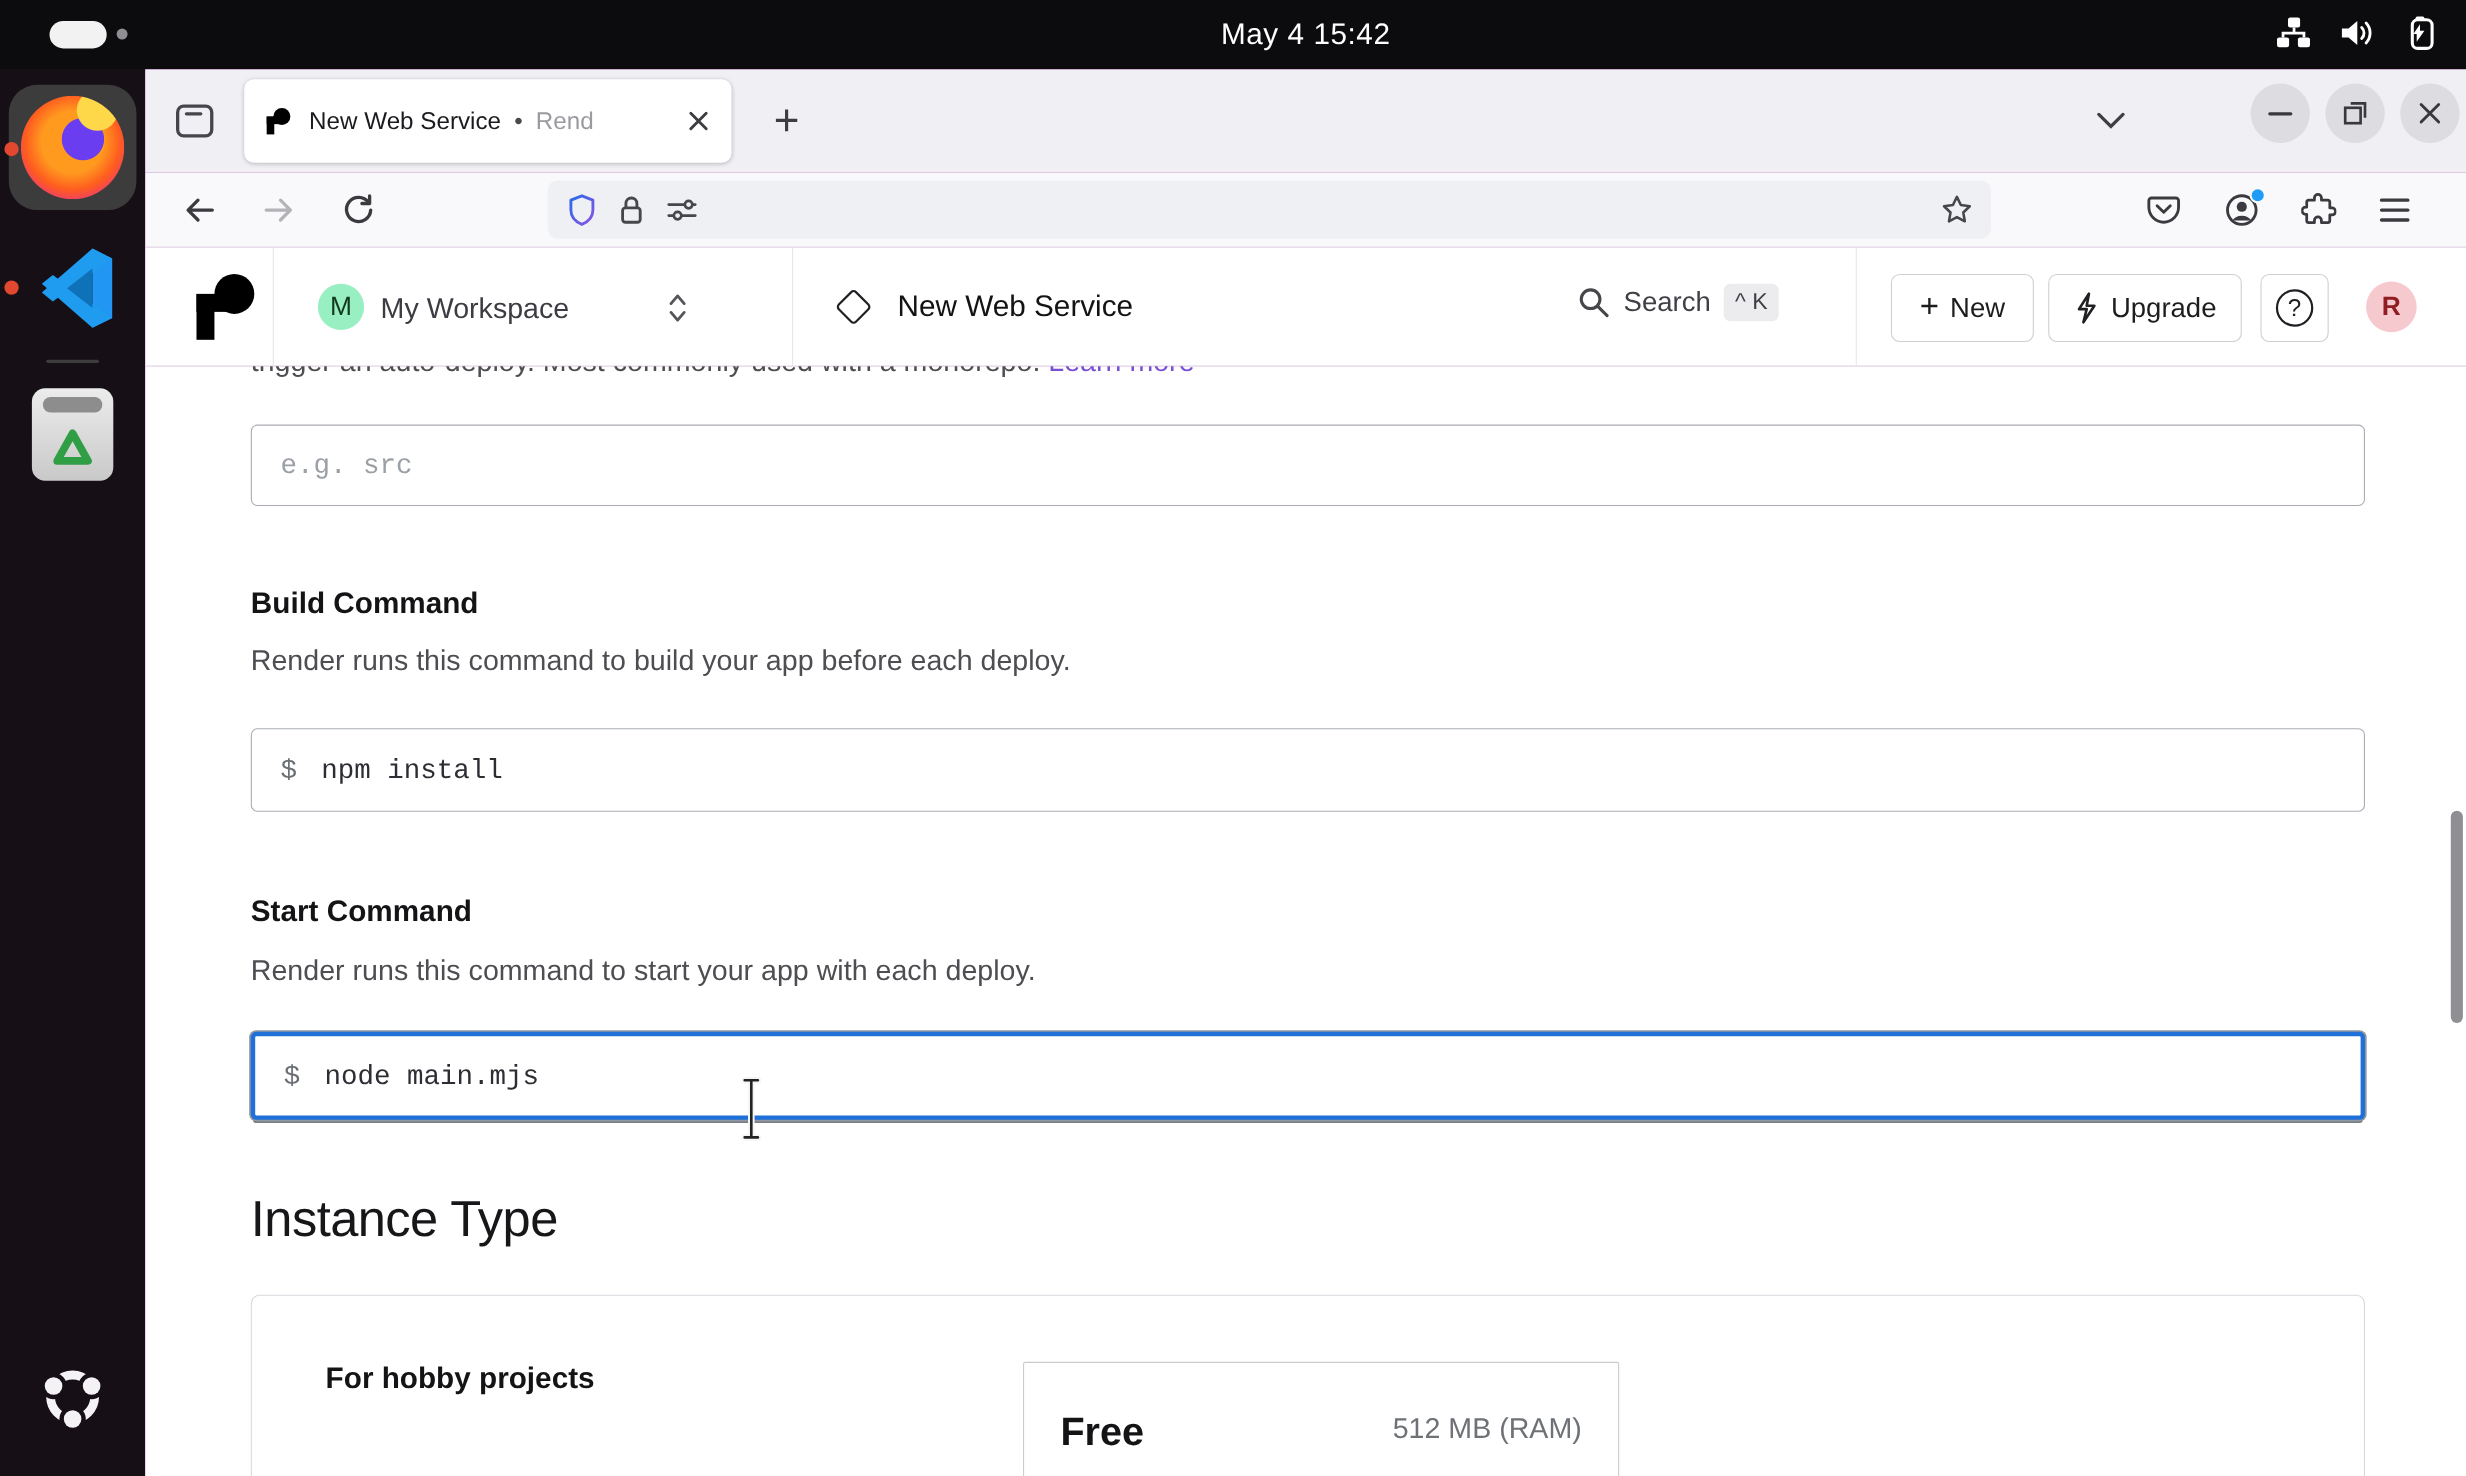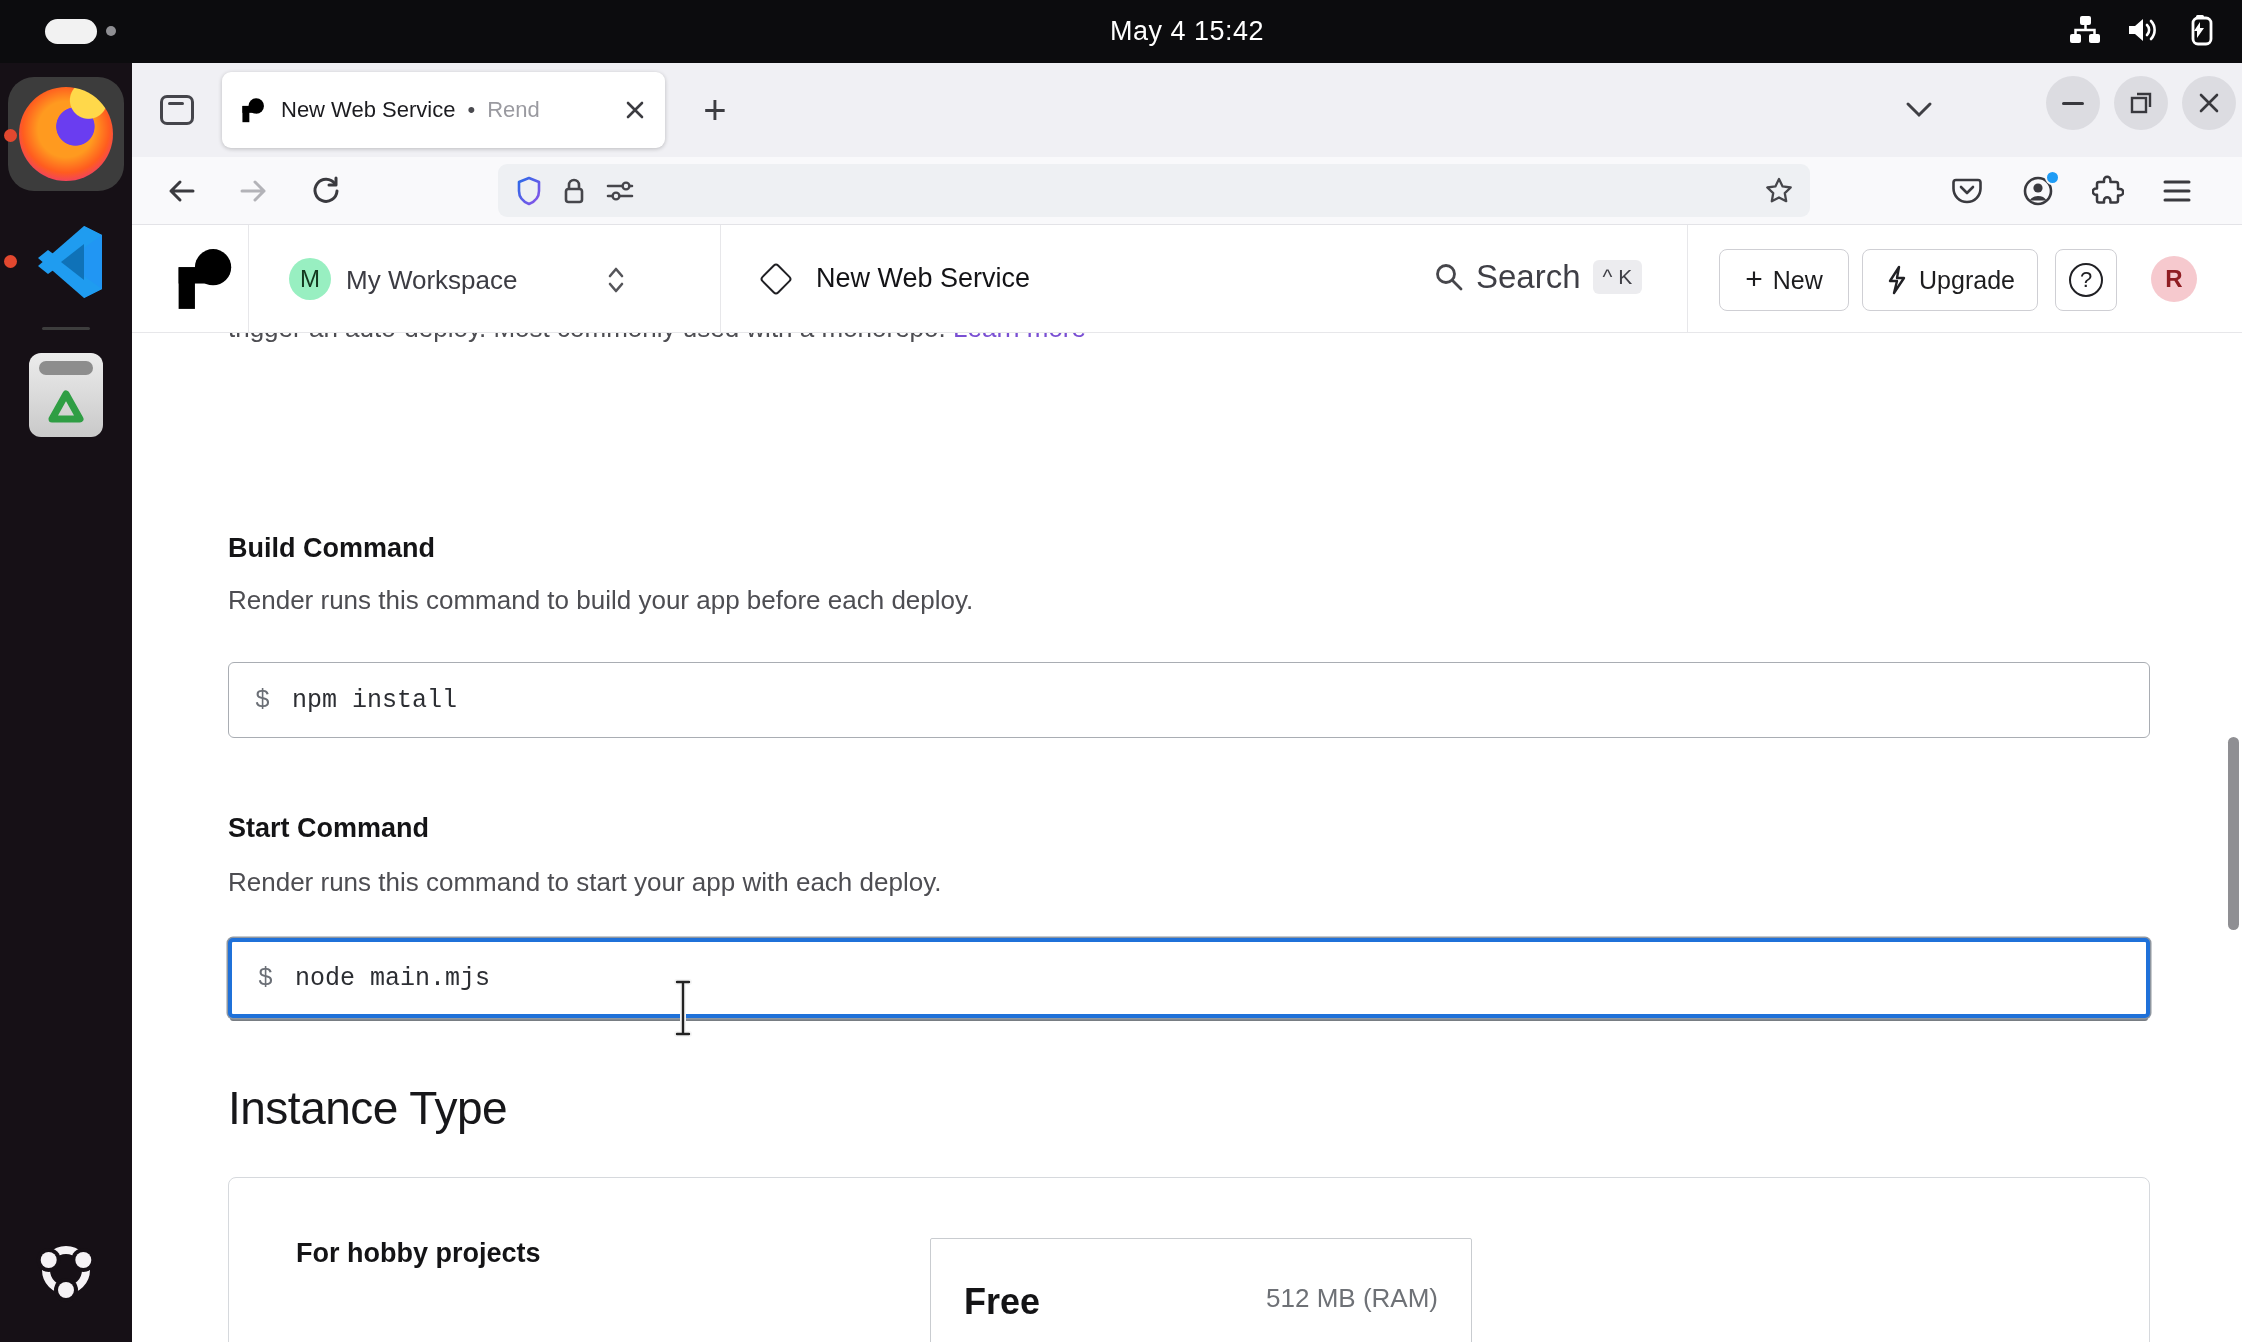--- a/index.html
+++ b/index.html
@@ -74,21 +74,21 @@
   .appheader{ position:absolute; left:0; top:162px; width:2110px; height:108px; background:#fff; border-bottom:1px solid #e7e7ea; }
   .vdiv{ position:absolute; top:0; width:1px; height:108px; background:#e7e7ea; }
   .rlogo{ position:absolute; left:43px; top:22px; width:58px; height:64px; }
   .ws-avatar{ position:absolute; left:157px; top:33px; width:42px; height:42px; border-radius:50%;
     display:flex; align-items:center; justify-content:center; font-size:24px; font-weight:500; }
   .ws-name{ position:absolute; left:214px; top:40px; font-size:26px; color:#3c3c43; font-weight:500; }
   .ws-chevrons{ position:absolute; left:470px; top:38px; }
   .page-diamond{ position:absolute; left:632px; top:42px; width:24px; height:24px; border:2.5px solid #202024; border-radius:4px; transform:rotate(45deg); }
   .page-title{ position:absolute; left:684px; top:38px; font-size:27px; color:#131316; font-weight:500; }
   .search{ position:absolute; left:1302px; top:33px; display:flex; align-items:center; gap:12px; }
-  .search-label{ font-size:33px; color:#3f3f46; }
+  .search-label{ font-size:25px; color:#3f3f46; }
   .kbd{ background:#ececef; border-radius:6px; padding:5px 10px; font-size:21px; color:#3f3f46; }
   .hbtn{ position:absolute; top:24px; height:62px; border:1.5px solid #cfcfd4; border-radius:8px; background:#fff;
     display:flex; align-items:center; justify-content:center; gap:10px; font-size:25px; color:#1d1d1f; font-weight:500; }
   .btn-new{ left:1587px; width:130px; }
   .btn-upgrade{ left:1730px; width:176px; }
   .btn-help{ left:1923px; width:62px; }
   .plus-glyph{ font-size:30px; font-weight:300; margin-top:-3px; }
   .help-q{ width:34px; height:34px; border:2.5px solid #202024; border-radius:50%; display:flex; align-items:center; justify-content:center;
     font-size:22px; font-weight:500; color:#202024; }
   .user-avatar{ position:absolute; left:2019px; top:31px; width:46px; height:46px; border-radius:50%;
@@ -352,20 +352,23 @@
     </div>
     <div class="user-avatar" style="background:#f6c9ce;color:#8f1d22;">R</div>
   </div>
 
   <div class="content">
 
     <div class="clipped">
       <div class="clipped-inner"><span>trigger an auto-deploy. Most commonly used with a monorepo. </span><a>Learn more</a></div>
     </div>
 
+    <div class="field root-input">
+      <input type="text" placeholder="e.g. src" style="">
+    </div>
 
     <div class="sec-title" style="top:200px;">Build Command</div>
     <div class="sec-desc" style="top:252px;">Render runs this command to build your app before each deploy.</div>
     <div class="field npm-input">
       <span class="cmd-prompt">$</span>
       <span class="cmd-value">npm install</span>
     </div>
 
     <div class="sec-title" style="top:480px;">Start Command</div>
     <div class="sec-desc" style="top:534px;">Render runs this command to start your app with each deploy.</div>

